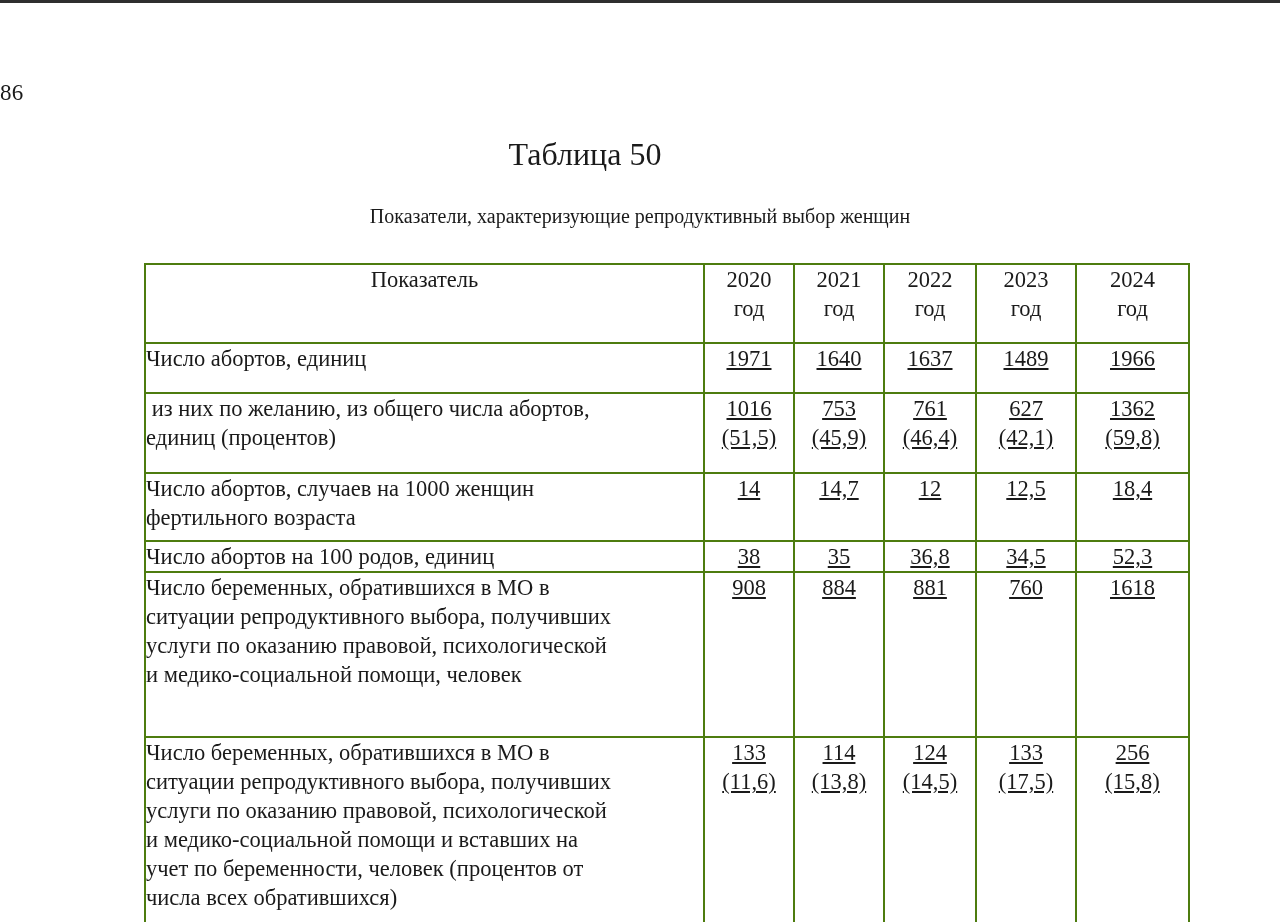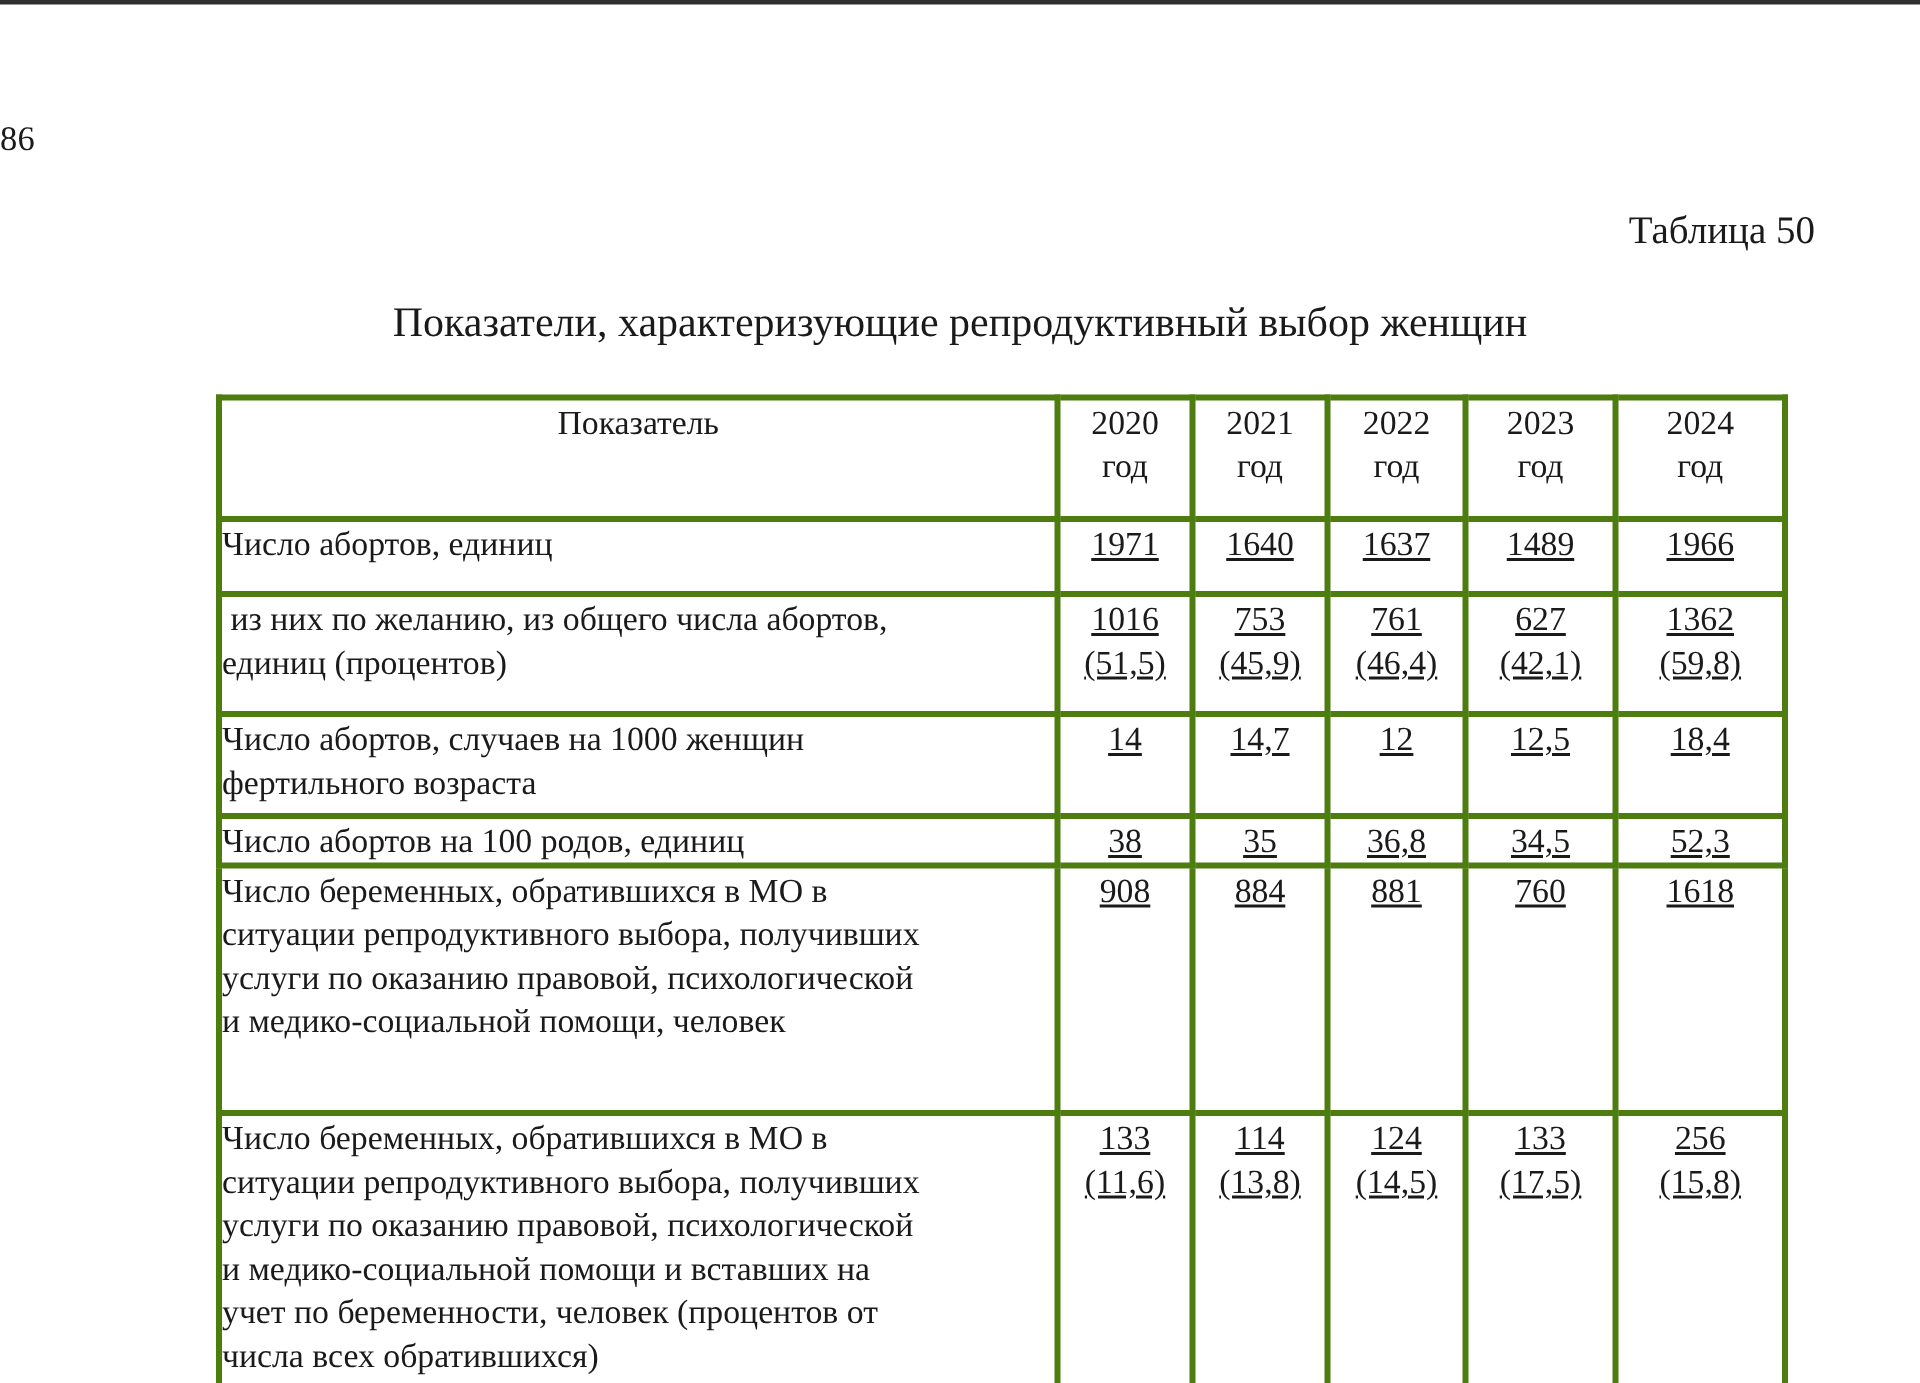--- a/index.html
+++ b/index.html
@@ -38,49 +38,48 @@
     width: 1280px;
     font-size: 23px;
     line-height: 28px;
     letter-spacing: 0.2px;
   }
   .table-caption-number {
     position: absolute;
     top: 139px;
     left: 0;
     width: 1170px;
-    text-align: right;
-    font-size: 26px;
+    text-align: center;
+    font-size: 32px;
     line-height: 30px;
-    padding-left: 40px;
   }
   .table-title {
     position: absolute;
     top: 200px;
     left: 0;
     width: 1280px;
     text-align: center;
-    font-size: 28px;
+    font-size: 20px;
     line-height: 32px;
   }
   .data-table-wrap {
     position: absolute;
     top: 263px;
     left: 144px;
     width: 1044px;
   }
   table.data-table {
     border-collapse: collapse;
     table-layout: fixed;
     width: 1044px;
     border: 2px solid #1f1f1f;
   }
   table.data-table td,
   table.data-table th {
-    border: 4px solid #4d7c0f;
+    border: 2px solid #4d7c0f;
     padding: 0;
     vertical-align: top;
     font-weight: normal;
     font-size: 22.5px;
     line-height: 29px;
   }
   col.c-label { width: 559px; }
   col.c-y0 { width: 90px; }
   col.c-y1 { width: 90px; }
   col.c-y2 { width: 92px; }

